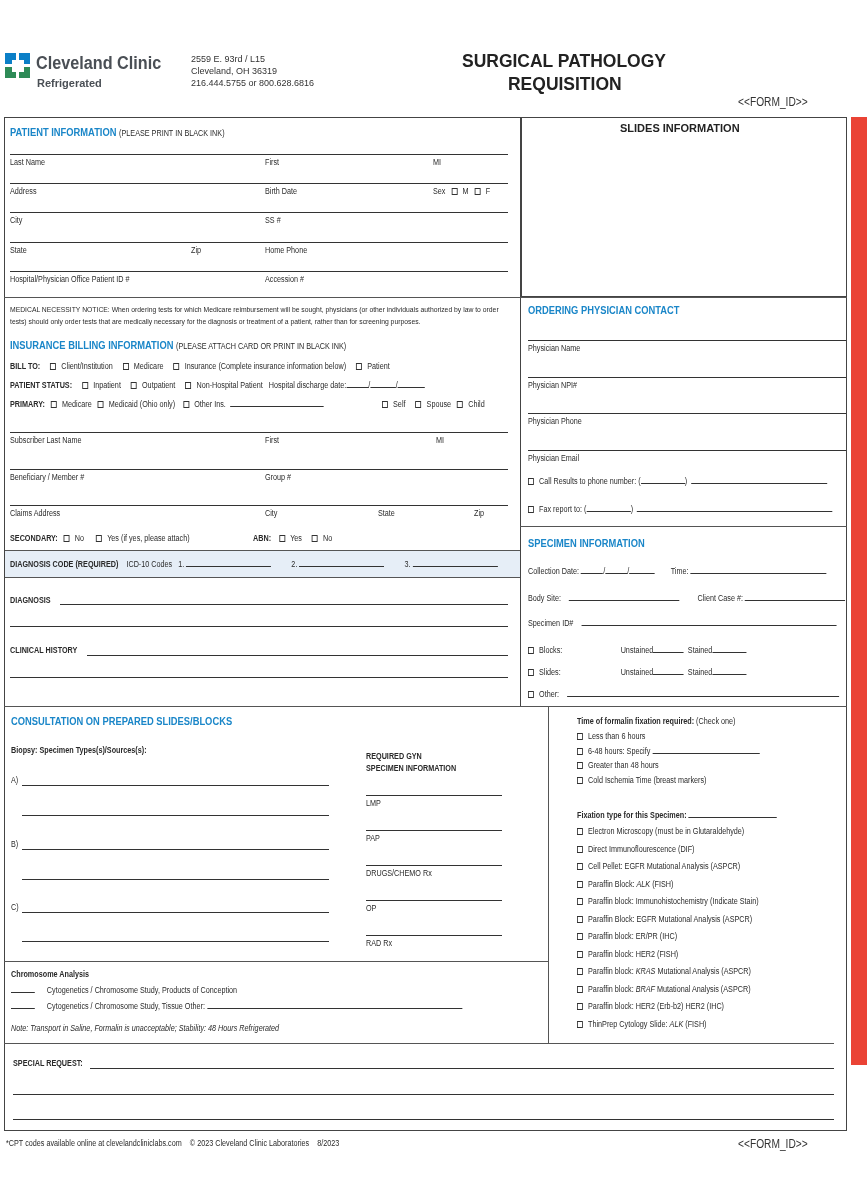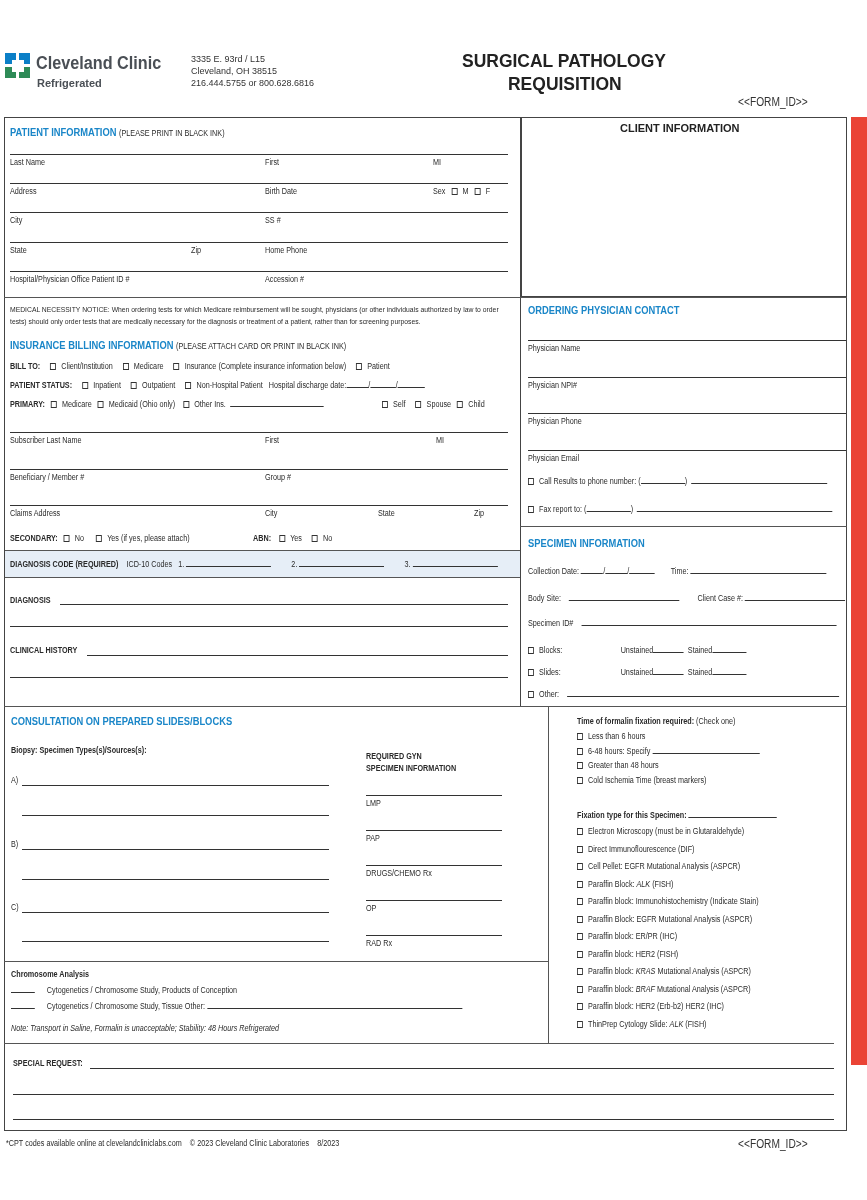--- a/index.html
+++ b/index.html
@@ -24,36 +24,36 @@
 
 <div class="logo-mark">
   <div class="q" style="left:0;top:0;background:#0b7fc7;"></div>
   <div class="q" style="left:14px;top:0;background:#0b7fc7;"></div>
   <div class="q" style="left:0;top:14px;background:#2e8b57;"></div>
   <div class="q" style="left:14px;top:14px;background:#2e8b57;"></div>
   <div style="position:absolute;left:7px;top:7px;width:12px;height:12px;background:#fff;"></div>
 </div>
 <div class="abs" style="left:36px;top:53px;font-size:18px;font-weight:bold;color:#4a4f55;transform:scaleX(0.9);transform-origin:left;white-space:nowrap;">Cleveland Clinic</div>
 <div class="abs" style="left:37px;top:77px;font-size:11px;font-weight:bold;color:#4a4f55;">Refrigerated</div>
-<div class="abs" style="left:191px;top:54px;font-size:9px;color:#333;">3335 E. 93rd / L15</div>
-<div class="abs" style="left:191px;top:66px;font-size:9px;color:#333;">Cleveland, OH 38515</div>
+<div class="abs" style="left:191px;top:54px;font-size:9px;color:#333;">2559 E. 93rd / L15</div>
+<div class="abs" style="left:191px;top:66px;font-size:9px;color:#333;">Cleveland, OH 36319</div>
 <div class="abs" style="left:191px;top:78px;font-size:9px;color:#333;">216.444.5755 or 800.628.6816</div>
 
 <div class="abs" style="left:462px;top:50px;font-size:19px;font-weight:bold;color:#222;transform:scaleX(0.92);transform-origin:left;white-space:nowrap;">SURGICAL PATHOLOGY</div>
 <div class="abs" style="left:508px;top:73px;font-size:19px;font-weight:bold;color:#222;transform:scaleX(0.92);transform-origin:left;white-space:nowrap;">REQUISITION</div>
 <div class="formid" style="left:738px;top:95px;">&lt;&lt;FORM_ID&gt;&gt;</div>
 
 <div class="redbar"></div>
 
 <div class="box" style="left:4px;top:117px;width:843px;height:1014px;"></div>
 
 <div class="abs" style="left:520px;top:117px;width:0;height:590px;border-left:1px solid #444;"></div>
 
 <div class="box" style="left:521px;top:117px;width:326px;height:180px;"></div>
-<div class="abs b" style="left:620px;top:122px;font-size:11px;color:#222;">CLIENT INFORMATION</div>
+<div class="abs b" style="left:620px;top:122px;font-size:11px;color:#222;">SLIDES INFORMATION</div>
 
 <div class="abs" style="left:4px;top:297px;width:843px;border-top:1px solid #555;"></div>
 
 <div class="sec-title" style="left:10px;top:126px;">
   <span>PATIENT INFORMATION</span>
   <span class="sub">(PLEASE PRINT IN BLACK INK)</span>
 </div>
 
 <div class="hline" style="left:10px;top:154px;width:498px;"></div>
 <div class="lbl" style="left:10px;top:157px;">Last Name</div>

